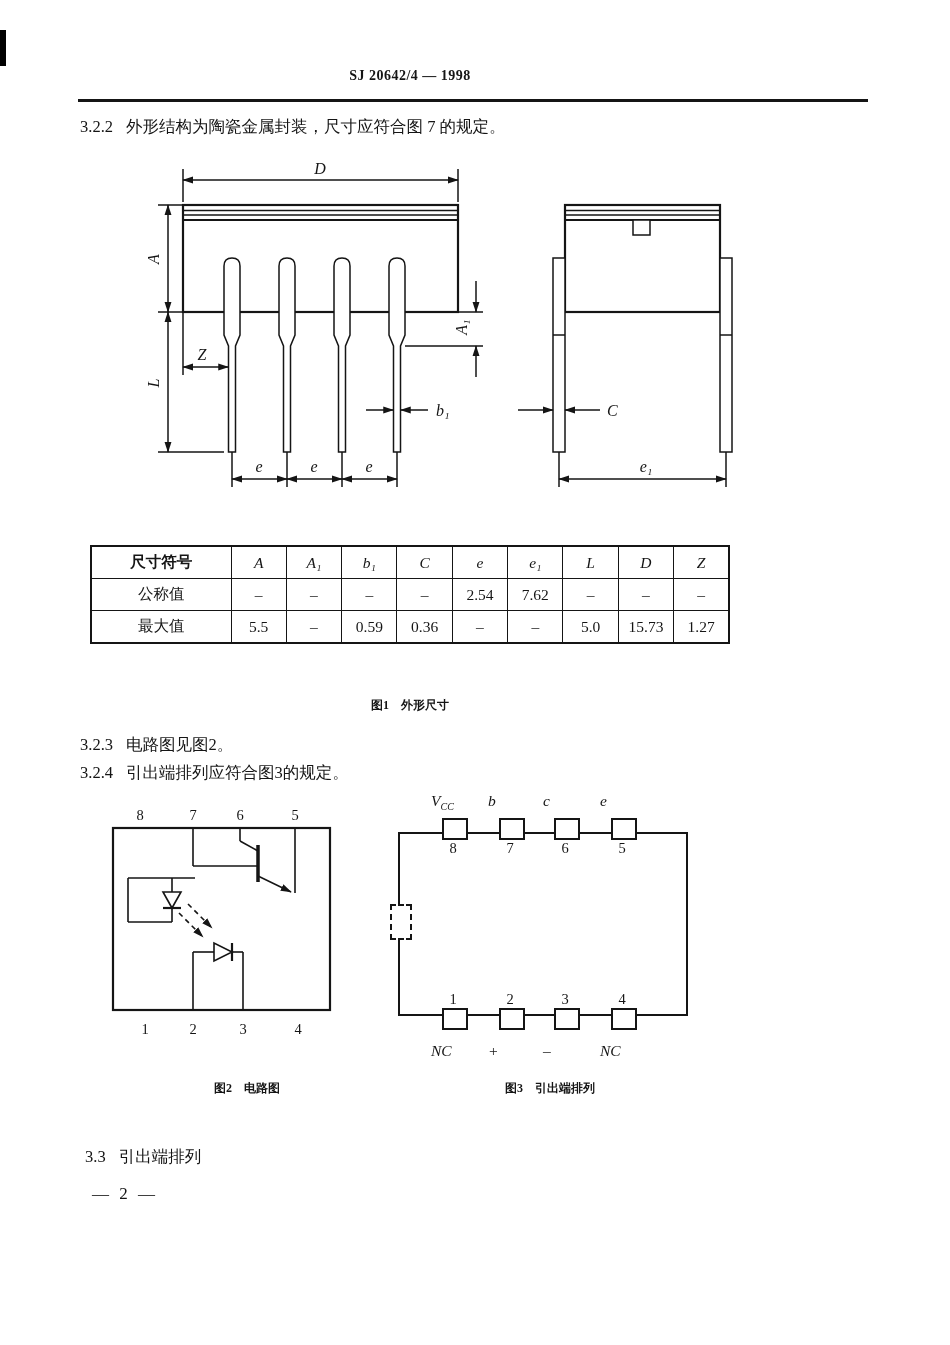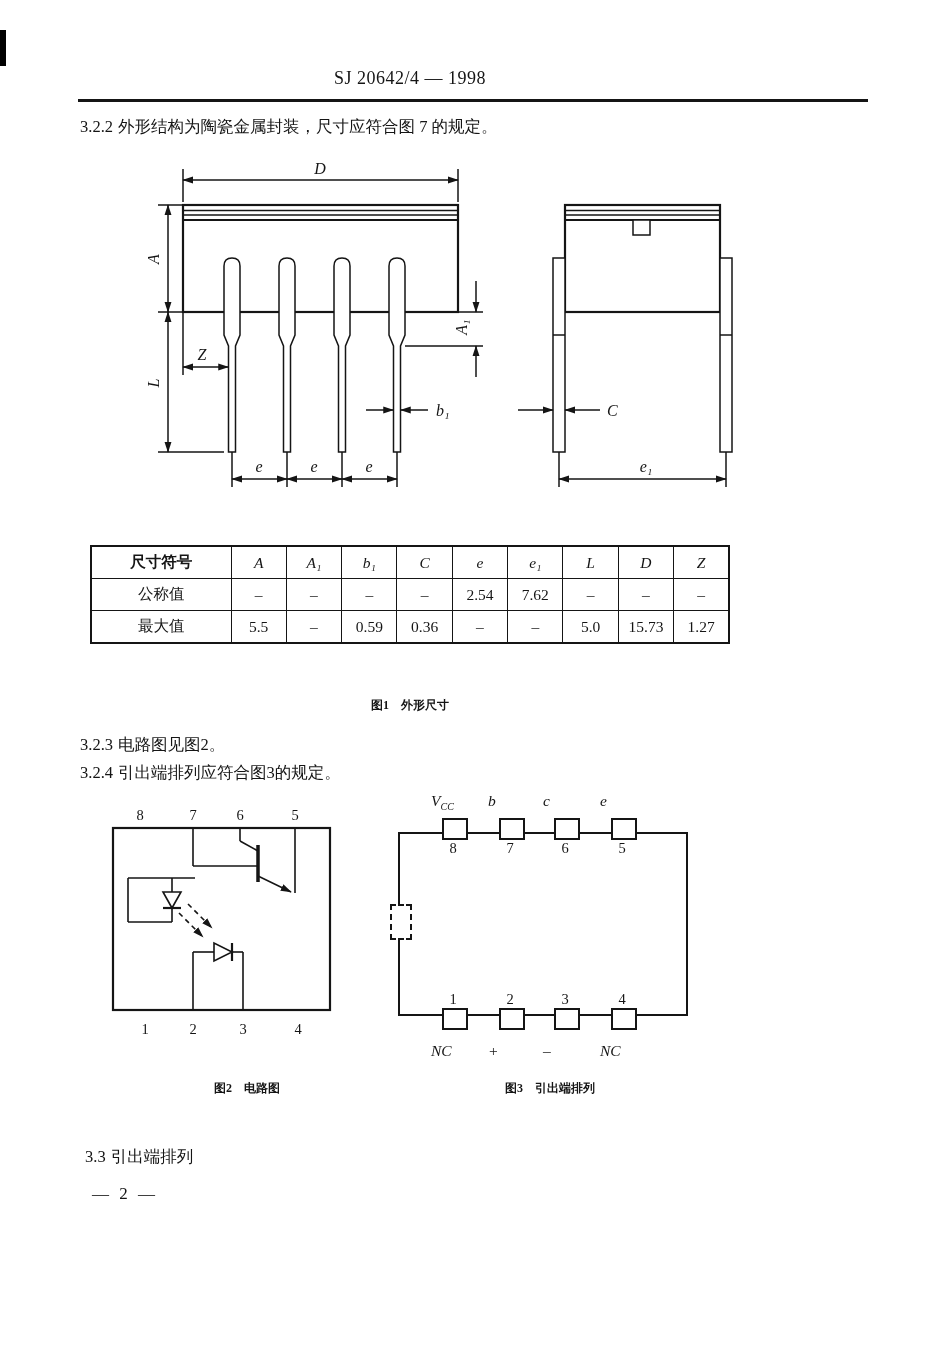--- a/index.html
+++ b/index.html
@@ -1,23 +1,23 @@
 <!DOCTYPE html>
 <html><head>
 <meta charset="utf-8">
 <style>
   html,body{margin:0;padding:0;}
   body{width:950px;height:1345px;position:relative;background:#ffffff;color:#151515;
        font-family:"Liberation Serif","DejaVu Serif",serif;overflow:hidden;}
   .abs{position:absolute;}
   .para{font-size:16.5px;white-space:nowrap;}
-  .pnum{margin-right:5px;}
+  .pnum{margin-right:13px;}
   .center{text-align:center;}
   .caption{font-size:12px;font-weight:600;}
-  .title{font-weight:400;font-size:18px;letter-spacing:0.5px;}
+  .title{font-weight:700;font-size:14px;letter-spacing:0.5px;}
   .rule{background:#151515;}
   table.dims{border-collapse:collapse;border:2px solid #151515;table-layout:fixed;background:#fff;}
   table.dims td{border:1px solid #151515;text-align:center;vertical-align:middle;height:31px;
                 font-size:15.5px;padding:0 2px;}
   .it{font-style:italic;}
   svg text{font-family:"Liberation Serif","DejaVu Serif",serif;font-size:16px;fill:#151515;}
   svg .dimtxt{font-style:italic;}
   svg .pin{font-size:14.5px;}
   .f3box{border:2px solid #151515;background:#fff;}
   .f3tab{position:absolute;width:22px;height:18px;border:2px solid #151515;background:#fff;}

